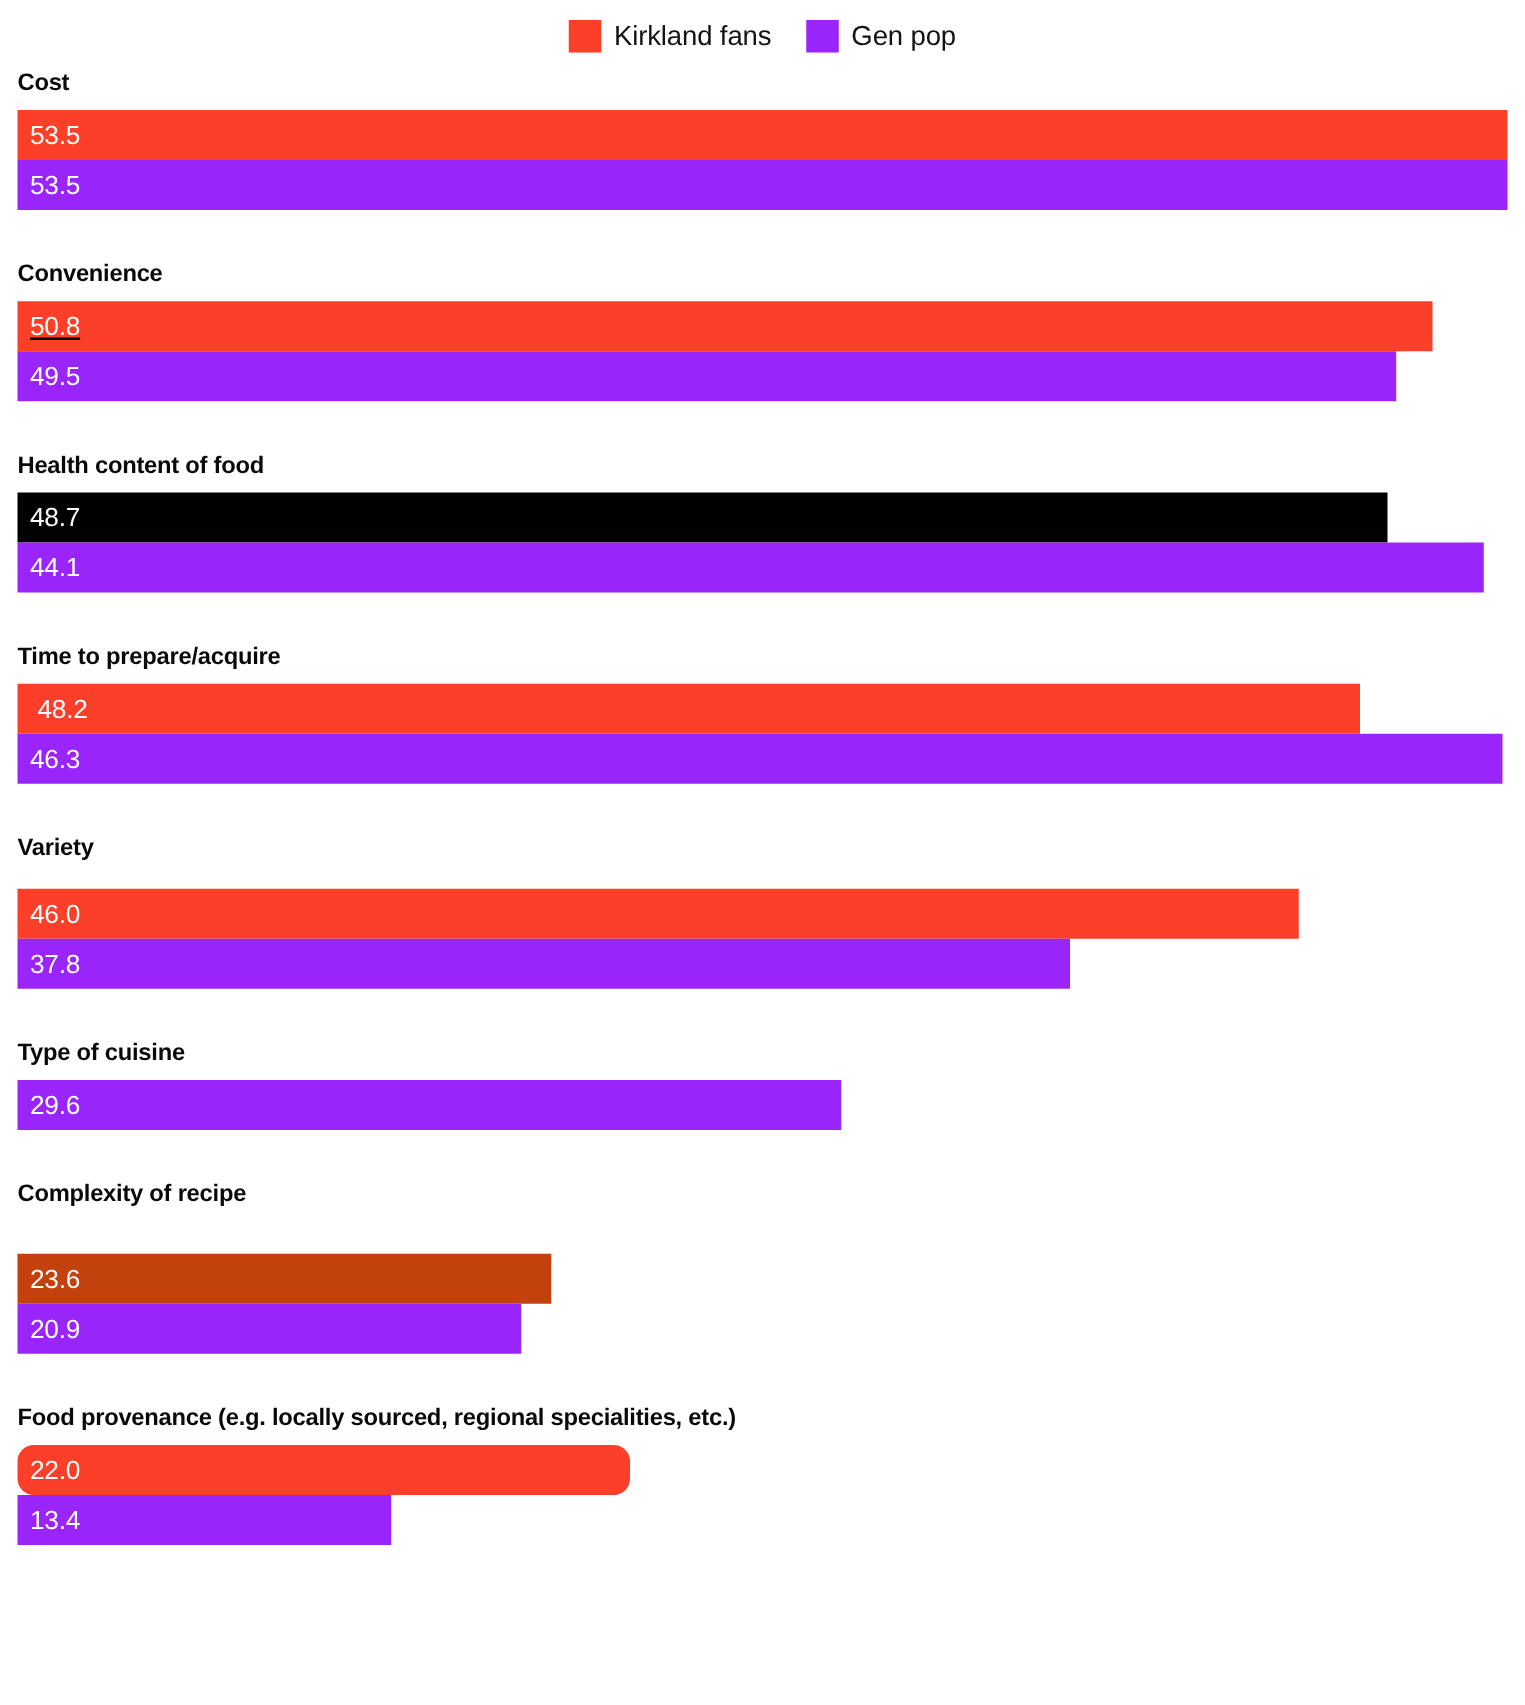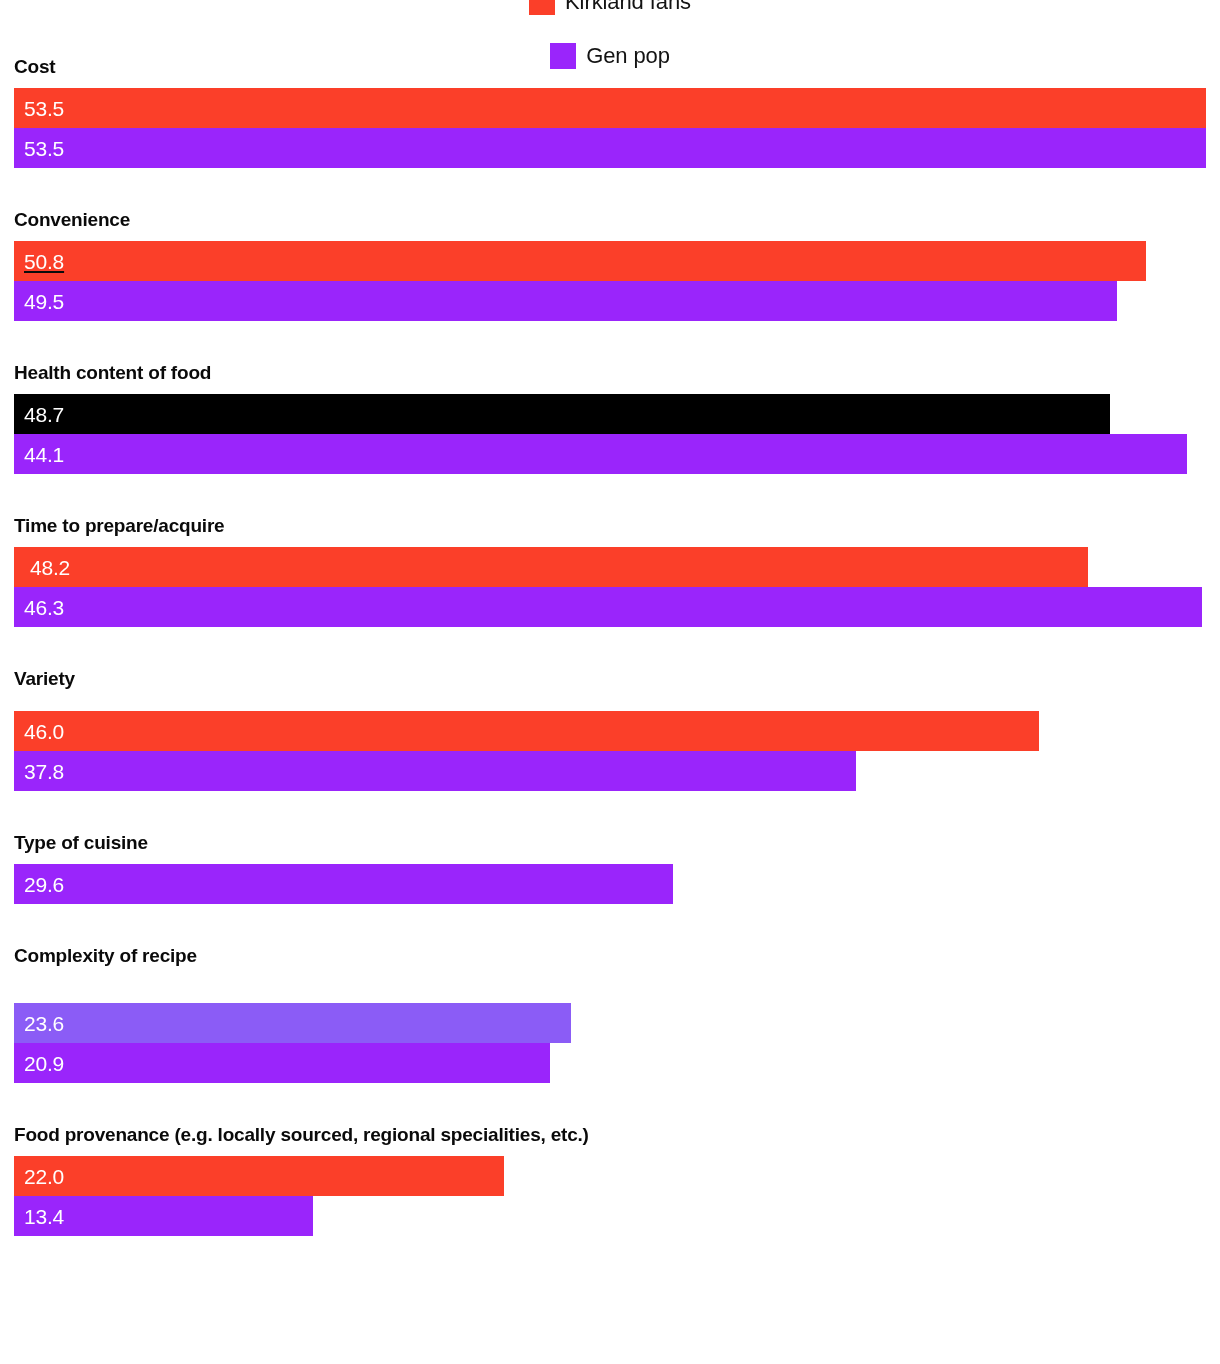--- a/index.html
+++ b/index.html
@@ -19,21 +19,20 @@
 
   
   .legend {
     display: flex;
     align-items: center;
     justify-content: center;
     gap: 28px;
     height: 56px;
     padding-top: 2px;
     box-sizing: border-box;
-    flex-direction: column;
   }
   .legend-entry {
     display: flex;
     align-items: center;
     gap: 10px;
   }
   .legend-swatch {
     width: 26px;
     height: 26px;
     display: block;
@@ -175,34 +174,34 @@
       <div class="group-title">Type of cuisine</div>
       <div class="bar-row">
         <div class="bar" style="background: rgb(154, 37, 251); width: 659.499px;">
           <span class="bar-value">29.6</span>
         </div>
       </div>
     </div>
     <div class="group">
       <div class="group-title">Complexity of recipe</div>
       <div class="bar-row">
-        <div class="bar" style="background: #8b5cf6; width: 557px; margin-top: 36px;">
+        <div class="bar" style="background: #c2410c; width: 427px; margin-top: 36px;">
           <span class="bar-value">23.6</span>
         </div>
       </div>
       <div class="bar-row">
-        <div class="bar" style="background: rgb(154, 37, 251); width: 536px;">
+        <div class="bar" style="background: rgb(154, 37, 251); width: 403px;">
           <span class="bar-value">20.9</span>
         </div>
       </div>
     </div>
     <div class="group">
       <div class="group-title">Food provenance (e.g. locally sourced, regional specialities, etc.)</div>
       <div class="bar-row">
-        <div class="bar" style="background: rgb(251, 63, 41); width: 490.168px;">
+        <div class="bar" style="background: rgb(251, 63, 41); width: 490.168px; border-radius: 13px;">
           <span class="bar-value">22.0</span>
         </div>
       </div>
       <div class="bar-row">
         <div class="bar" style="background: rgb(154, 37, 251); width: 298.557px;">
           <span class="bar-value">13.4</span>
         </div>
       </div>
     </div>
   </div>

